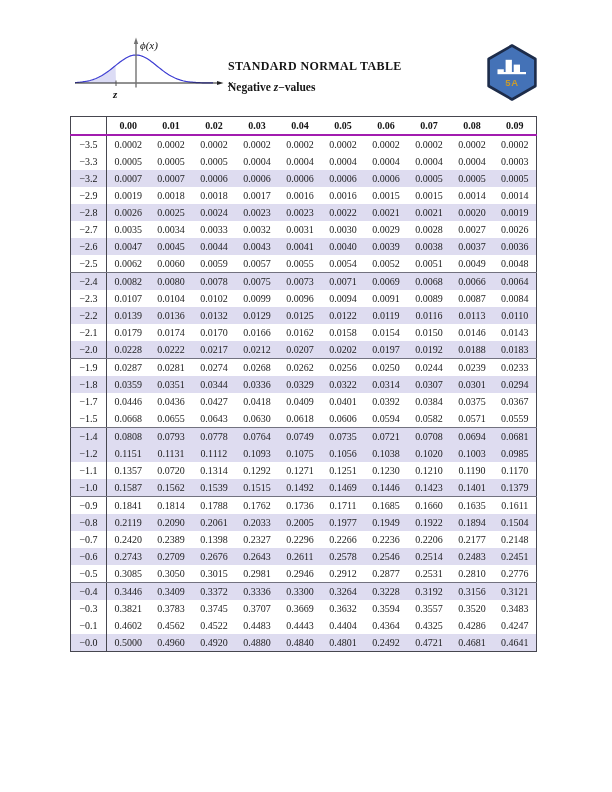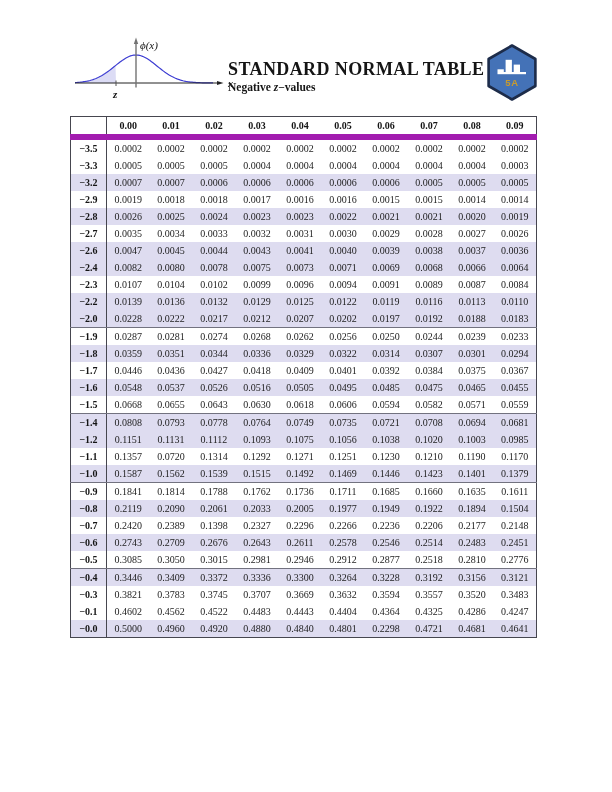--- a/index.html
+++ b/index.html
@@ -11,21 +11,21 @@
     color: #151515;
     position: relative;
     overflow: hidden;
   }
   .page { position: absolute; inset: 0; }
 
   
   .curve-svg { position: absolute; left: 74px; top: 36px; }
   .page-title {
     position: absolute; left: 228px; top: 59px;
-    font-size: 18px; font-weight: bold; letter-spacing: 0.4px;
+    font-size: 12px; font-weight: bold; letter-spacing: 0.4px;
     white-space: nowrap;
   }
   .page-subtitle {
     position: absolute; left: 228px; top: 81px;
     font-size: 11.5px; font-weight: bold; white-space: nowrap;
   }
   .page-subtitle .math-it { font-style: italic; }
   .logo-svg { position: absolute; left: 484px; top: 43px; }
   .logo-text-5a {
     font-family: "Liberation Sans", sans-serif;
@@ -40,24 +40,24 @@
     border: 1.2px solid #46464f;
   }
   table.ztable tr { height: 17px; }
   table.ztable th, table.ztable td {
     padding: 0; margin: 0;
     text-align: center; vertical-align: middle;
     font-size: 10px; line-height: 17px;
   }
   table.ztable thead th {
     font-weight: bold;
-    border-bottom: 6px solid #a21caf;
+    border-bottom: 2px solid #a21caf;
   }
   table.ztable tbody th {
-    font-weight: bold;
+    font-weight: normal;
   }
   table.ztable th.label-cell, table.ztable th.corner-cell {
     border-right: 1px solid #46464f;
   }
   table.ztable td { font-weight: normal; color: #1c1c1c; }
   tr.shaded th, tr.shaded td { background: #dedcf0; }
   tr.group-end th, tr.group-end td { border-bottom: 1px solid #72727f; }
 </style>
 </head>
 <body>
@@ -210,20 +210,33 @@
           <td>0.0045</td>
           <td>0.0044</td>
           <td>0.0043</td>
           <td>0.0041</td>
           <td>0.0040</td>
           <td>0.0039</td>
           <td>0.0038</td>
           <td>0.0037</td>
           <td>0.0036</td>
         </tr>
+        <tr class="group-end">
+          <th class="label-cell">−2.5</th>
+          <td>0.0062</td>
+          <td>0.0060</td>
+          <td>0.0059</td>
+          <td>0.0057</td>
+          <td>0.0055</td>
+          <td>0.0054</td>
+          <td>0.0052</td>
+          <td>0.0051</td>
+          <td>0.0049</td>
+          <td>0.0048</td>
+        </tr>
         <tr class="shaded">
           <th class="label-cell">−2.4</th>
           <td>0.0082</td>
           <td>0.0080</td>
           <td>0.0078</td>
           <td>0.0075</td>
           <td>0.0073</td>
           <td>0.0071</td>
           <td>0.0069</td>
           <td>0.0068</td>
@@ -248,20 +261,33 @@
           <td>0.0139</td>
           <td>0.0136</td>
           <td>0.0132</td>
           <td>0.0129</td>
           <td>0.0125</td>
           <td>0.0122</td>
           <td>0.0119</td>
           <td>0.0116</td>
           <td>0.0113</td>
           <td>0.0110</td>
+        </tr>
+        <tr>
+          <th class="label-cell">−2.1</th>
+          <td>0.0179</td>
+          <td>0.0174</td>
+          <td>0.0170</td>
+          <td>0.0166</td>
+          <td>0.0162</td>
+          <td>0.0158</td>
+          <td>0.0154</td>
+          <td>0.0150</td>
+          <td>0.0146</td>
+          <td>0.0143</td>
         </tr>
         <tr class="shaded group-end">
           <th class="label-cell">−2.0</th>
           <td>0.0228</td>
           <td>0.0222</td>
           <td>0.0217</td>
           <td>0.0212</td>
           <td>0.0207</td>
           <td>0.0202</td>
           <td>0.0197</td>
@@ -301,33 +327,20 @@
           <td>0.0436</td>
           <td>0.0427</td>
           <td>0.0418</td>
           <td>0.0409</td>
           <td>0.0401</td>
           <td>0.0392</td>
           <td>0.0384</td>
           <td>0.0375</td>
           <td>0.0367</td>
         </tr>
-        <tr class="shaded">
-          <th class="label-cell">−1.6</th>
-          <td>0.0548</td>
-          <td>0.0537</td>
-          <td>0.0526</td>
-          <td>0.0516</td>
-          <td>0.0505</td>
-          <td>0.0495</td>
-          <td>0.0485</td>
-          <td>0.0475</td>
-          <td>0.0465</td>
-          <td>0.0455</td>
-        </tr>
         <tr class="group-end">
           <th class="label-cell">−1.5</th>
           <td>0.0668</td>
           <td>0.0655</td>
           <td>0.0643</td>
           <td>0.0630</td>
           <td>0.0618</td>
           <td>0.0606</td>
           <td>0.0594</td>
           <td>0.0582</td>
@@ -440,21 +453,21 @@
         </tr>
         <tr class="group-end">
           <th class="label-cell">−0.5</th>
           <td>0.3085</td>
           <td>0.3050</td>
           <td>0.3015</td>
           <td>0.2981</td>
           <td>0.2946</td>
           <td>0.2912</td>
           <td>0.2877</td>
-          <td>0.2518</td>
+          <td>0.2531</td>
           <td>0.2810</td>
           <td>0.2776</td>
         </tr>
         <tr class="shaded">
           <th class="label-cell">−0.4</th>
           <td>0.3446</td>
           <td>0.3409</td>
           <td>0.3372</td>
           <td>0.3336</td>
           <td>0.3300</td>
@@ -491,21 +504,21 @@
           <td>0.4247</td>
         </tr>
         <tr class="shaded">
           <th class="label-cell">−0.0</th>
           <td>0.5000</td>
           <td>0.4960</td>
           <td>0.4920</td>
           <td>0.4880</td>
           <td>0.4840</td>
           <td>0.4801</td>
-          <td>0.2298</td>
+          <td>0.2492</td>
           <td>0.4721</td>
           <td>0.4681</td>
           <td>0.4641</td>
         </tr>
       </tbody>
   </table>
 
 </div>
 
 </body></html>

